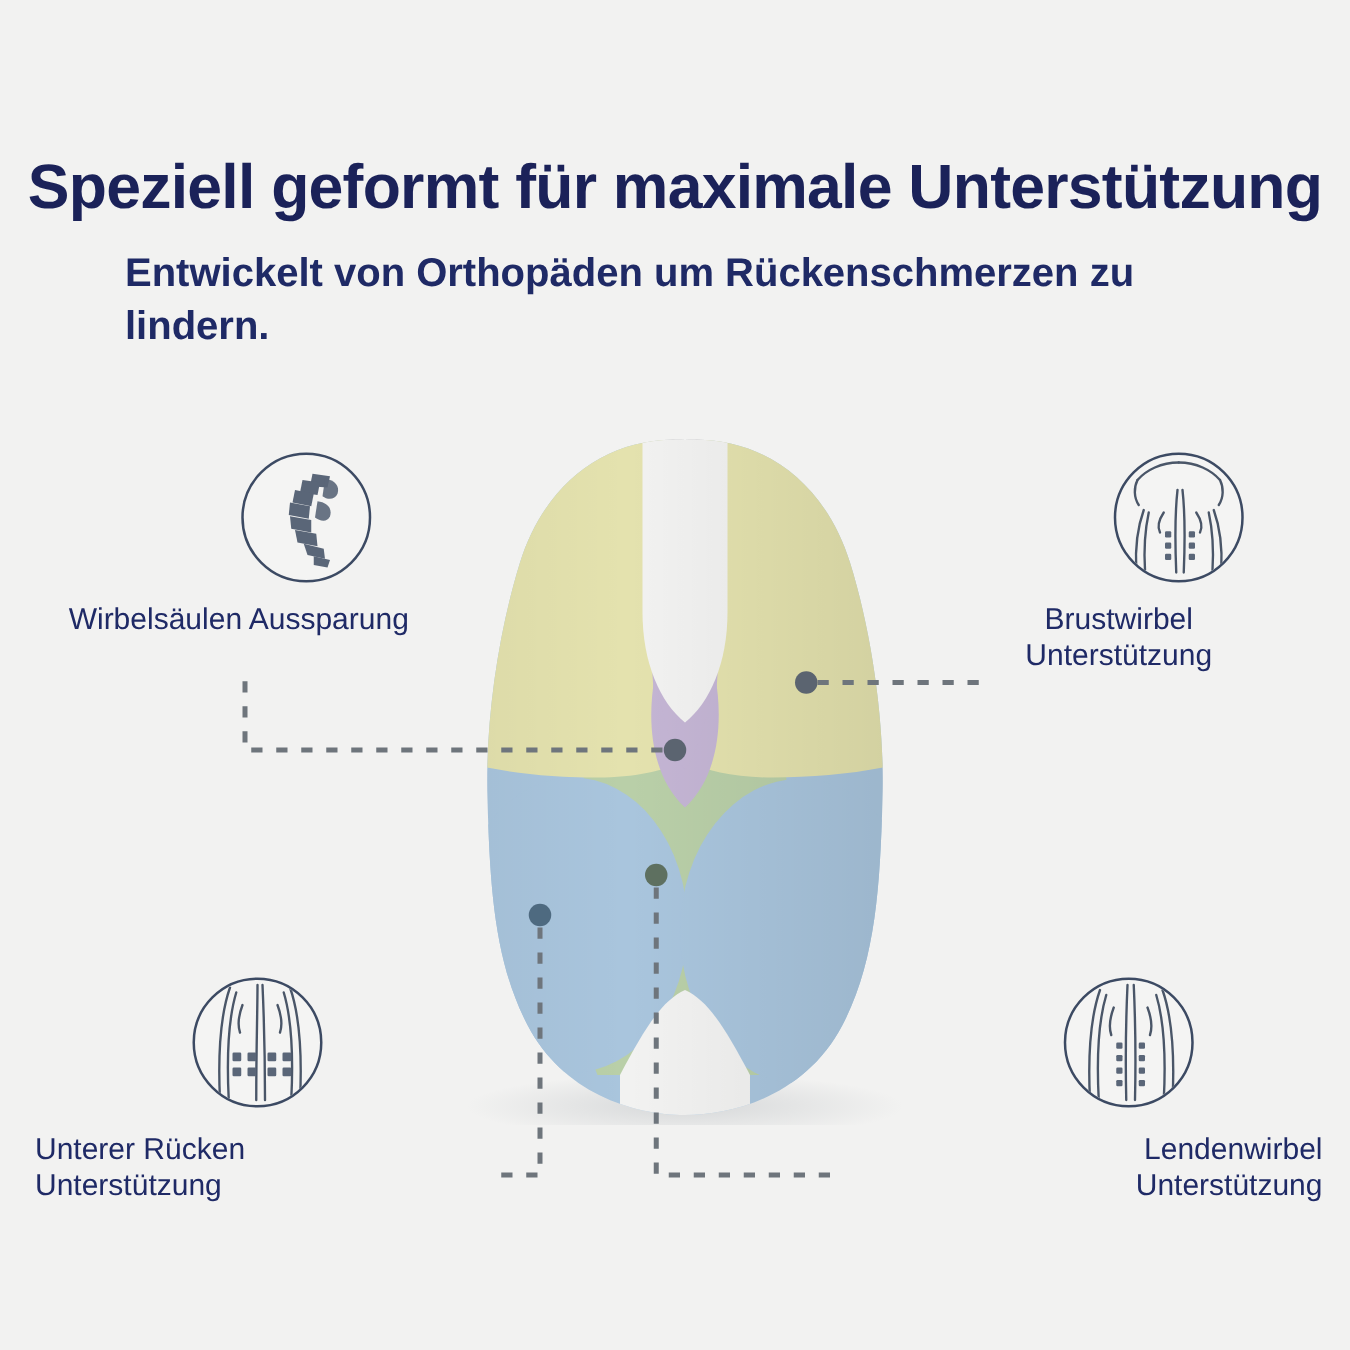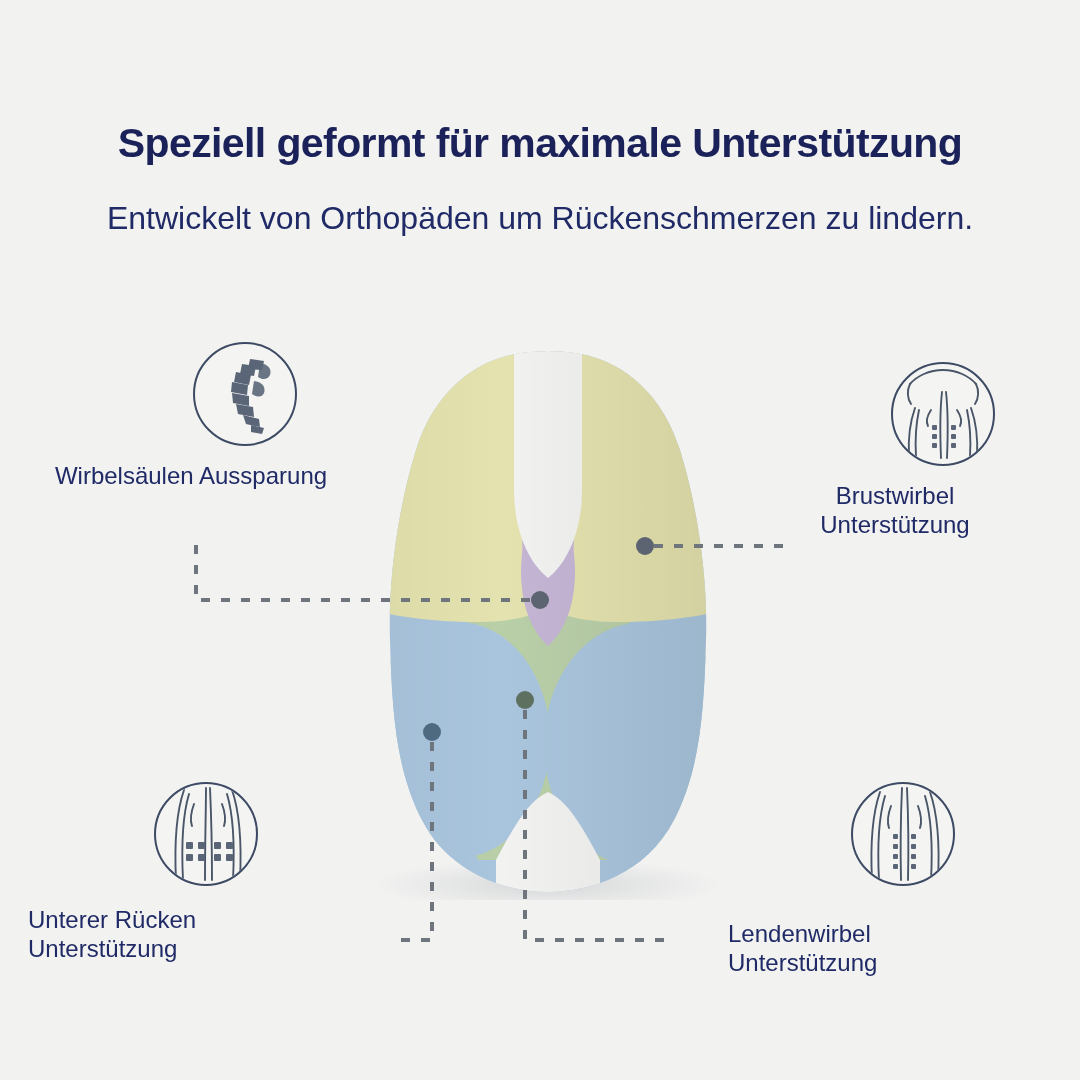--- a/index.html
+++ b/index.html
@@ -8,61 +8,61 @@
     background:#f2f2f1;
     font-family:"Liberation Sans", sans-serif;
     overflow:hidden;
   }
   #stage { position:relative; width:1080px; height:1080px; background:#f2f2f1; }
 
   
   .headline {
     position:absolute; left:0; top:120px; width:1080px;
     text-align:center;
-    font-size:41px; font-weight:700; letter-spacing:-0.6px;
+    font-size:50px; font-weight:700; letter-spacing:-0.6px;
     color:#1b2259; white-space:nowrap;
   }
   .subhead {
     position:absolute; left:50%; top:198px; transform:translateX(-50%);
-    width:880px; text-align:center;
-    font-size:32px; font-weight:400; line-height:1.30;
+    width:880px; 
+    font-size:32px; font-weight:700; line-height:1.30;
     color:#1f2a66;
   }
 
   
   .feature { position:absolute; width:320px; }
   .circle-wrap { display:flex; }
   .icon-circle {
     width:104px; height:104px; border-radius:50%;
     border:2.5px solid #3c4a63; background:#f4f4f3;
     display:flex; align-items:center; justify-content:center;
     overflow:hidden;
   }
   .icon-circle svg { display:block; }
   .flabel {
     font-size:24px; line-height:1.20; color:#1f2a66; font-weight:400;
     white-space:pre-line;
   }
 
   
-  #f-spine     { left:30px;  top:342px; }
+  #f-spine     { left:30px;  top:362px; }
   #f-spine .circle-wrap { justify-content:center; padding-left:110px; }
   #f-spine .flabel { text-align:center; margin-top:16px; width:350px; margin-left:-14px; }
 
   #f-thoracic  { left:730px; top:362px; width:330px; }
   #f-thoracic .circle-wrap { justify-content:center; padding-left:95px; }
   #f-thoracic .flabel { text-align:center; margin-top:16px; }
 
   #f-lower     { left:28px;  top:782px; width:335px; }
   #f-lower .circle-wrap { justify-content:center; padding-left:20px; }
   #f-lower .flabel { text-align:left; margin-top:20px; }
 
   #f-lumbar    { left:728px; top:782px; width:330px; }
   #f-lumbar .circle-wrap { justify-content:center; padding-left:20px; }
-  #f-lumbar .flabel { text-align:left; margin-top:34px; }
+  #f-lumbar .flabel { text-align:right; margin-top:20px; }
 
   
   .conn { position:absolute; left:0; top:0; width:1080px; height:1080px; pointer-events:none; }
 
   
   .pillow { position:absolute; left:318px; top:340px; width:460px; height:560px; }
 </style>
 </head>
 <body>
 

